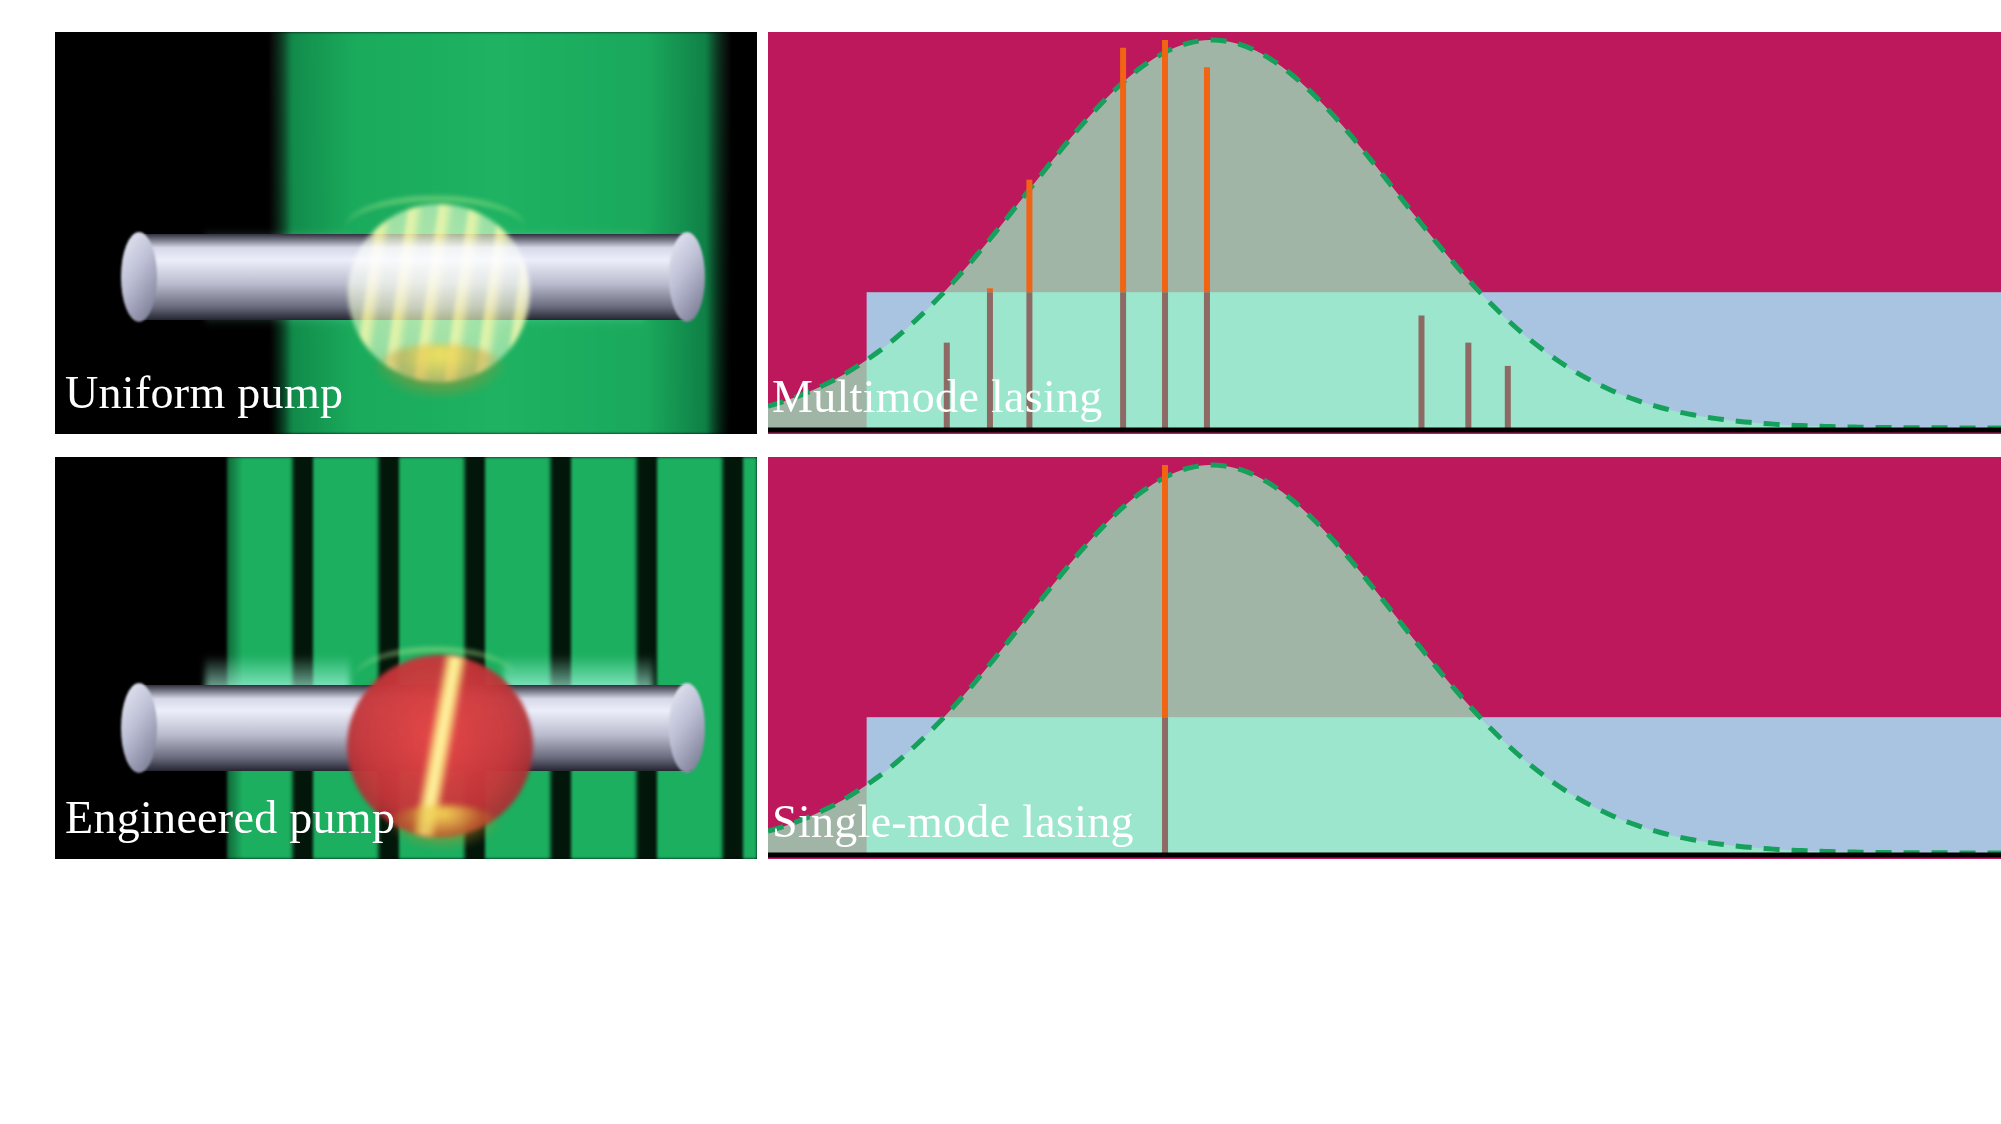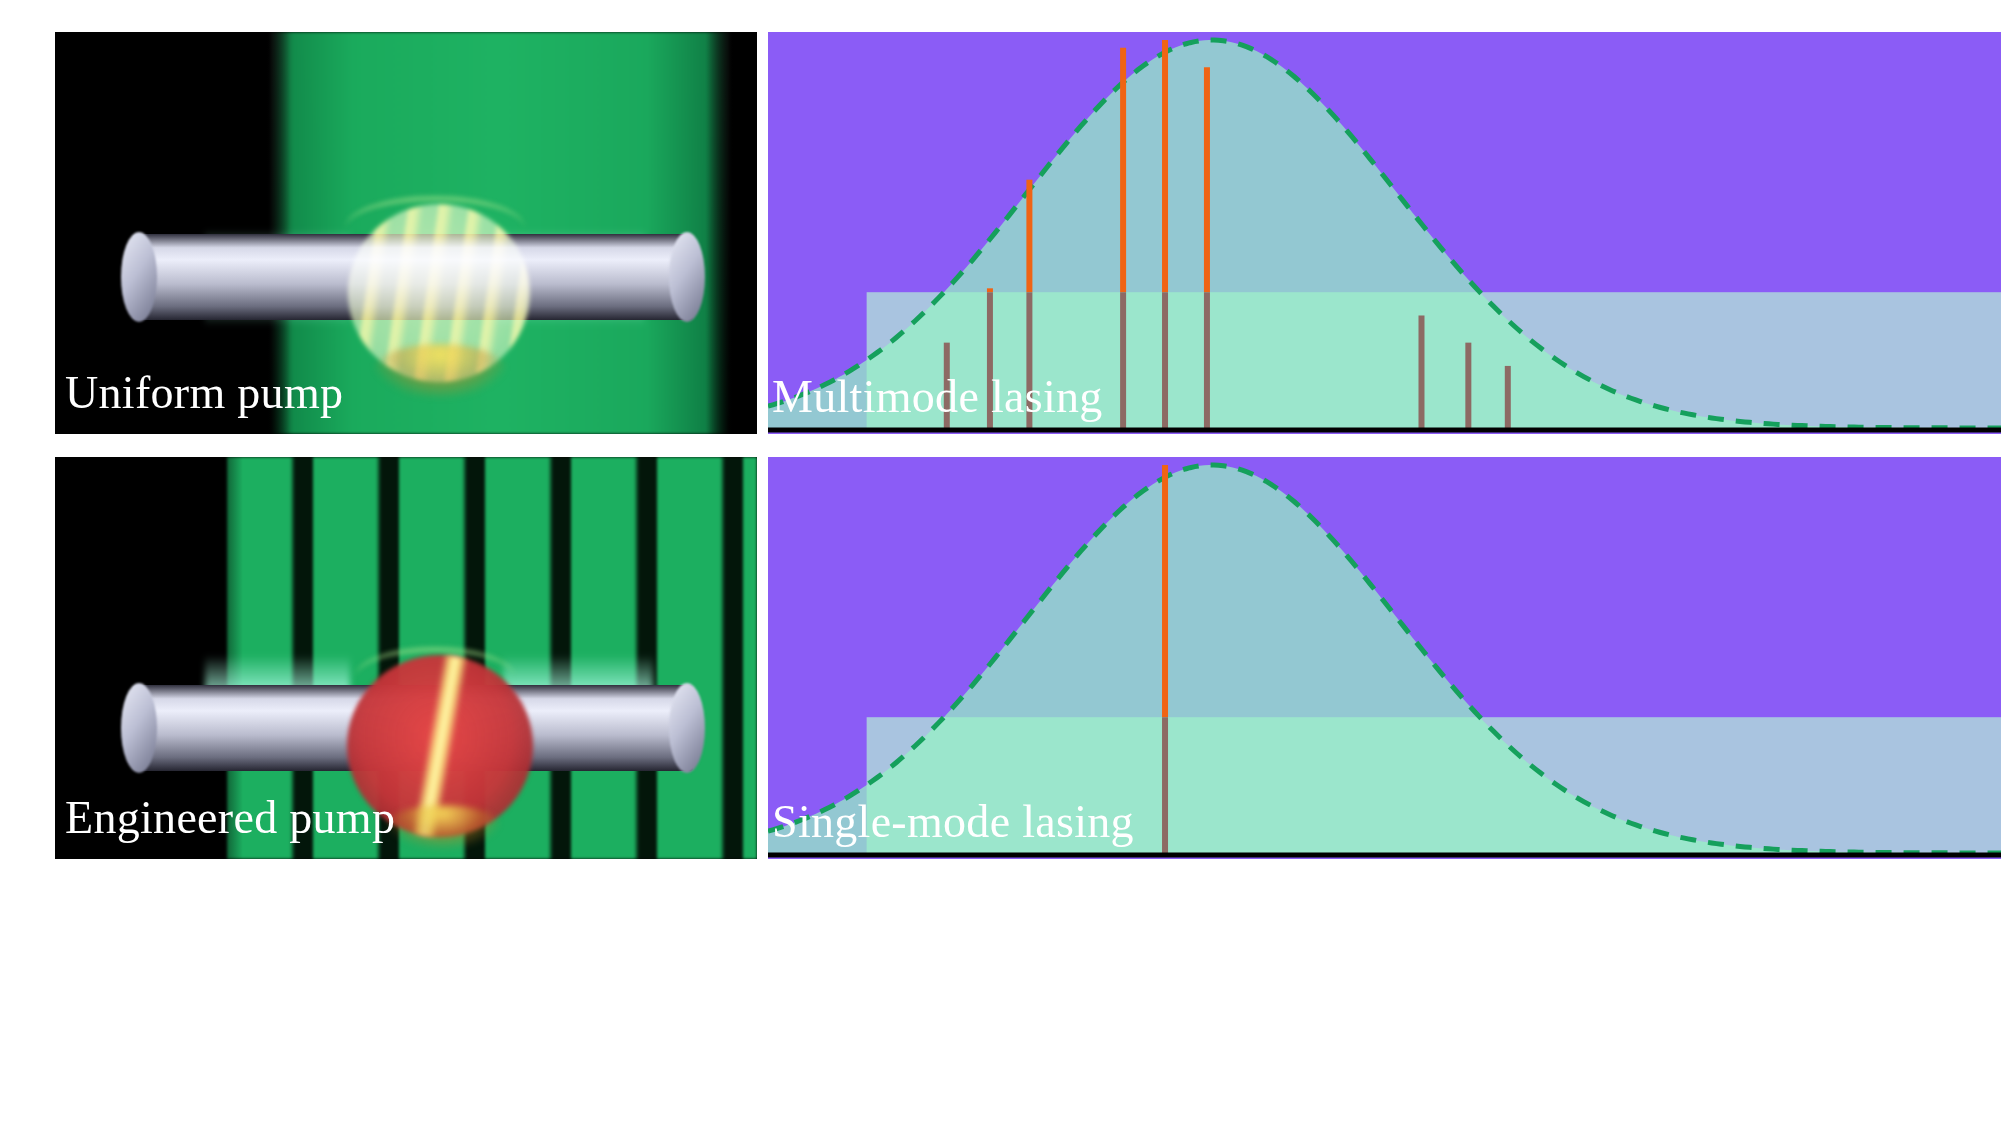--- a/index.html
+++ b/index.html
@@ -91,21 +91,21 @@
     border-top:5px solid rgba(170,230,140,.55);
     filter:blur(2.5px);
   }
   .underglow{
     position:absolute;border-radius:50%;
     background:radial-gradient(ellipse at 50% 20%, rgba(248,226,90,.9) 0%, rgba(200,140,40,.45) 45%, rgba(0,0,0,0) 75%);
     filter:blur(3px);
   }
 
   
-  .chart{position:absolute;background:#8b5cf6;}
+  .chart{position:absolute;background:#be185d;}
   .chart svg{display:block;}
 </style>
 </head>
 <body>
 
 <div class="fig">
 
   <div class="panel photo" style="left:55px;top:32px;width:702px;height:402px;">
     <div class="pumpbeam pump-uniform" style="left:215px;width:460px;"></div>
     <div class="pump-fade" style="left:195px;width:40px;"></div>

